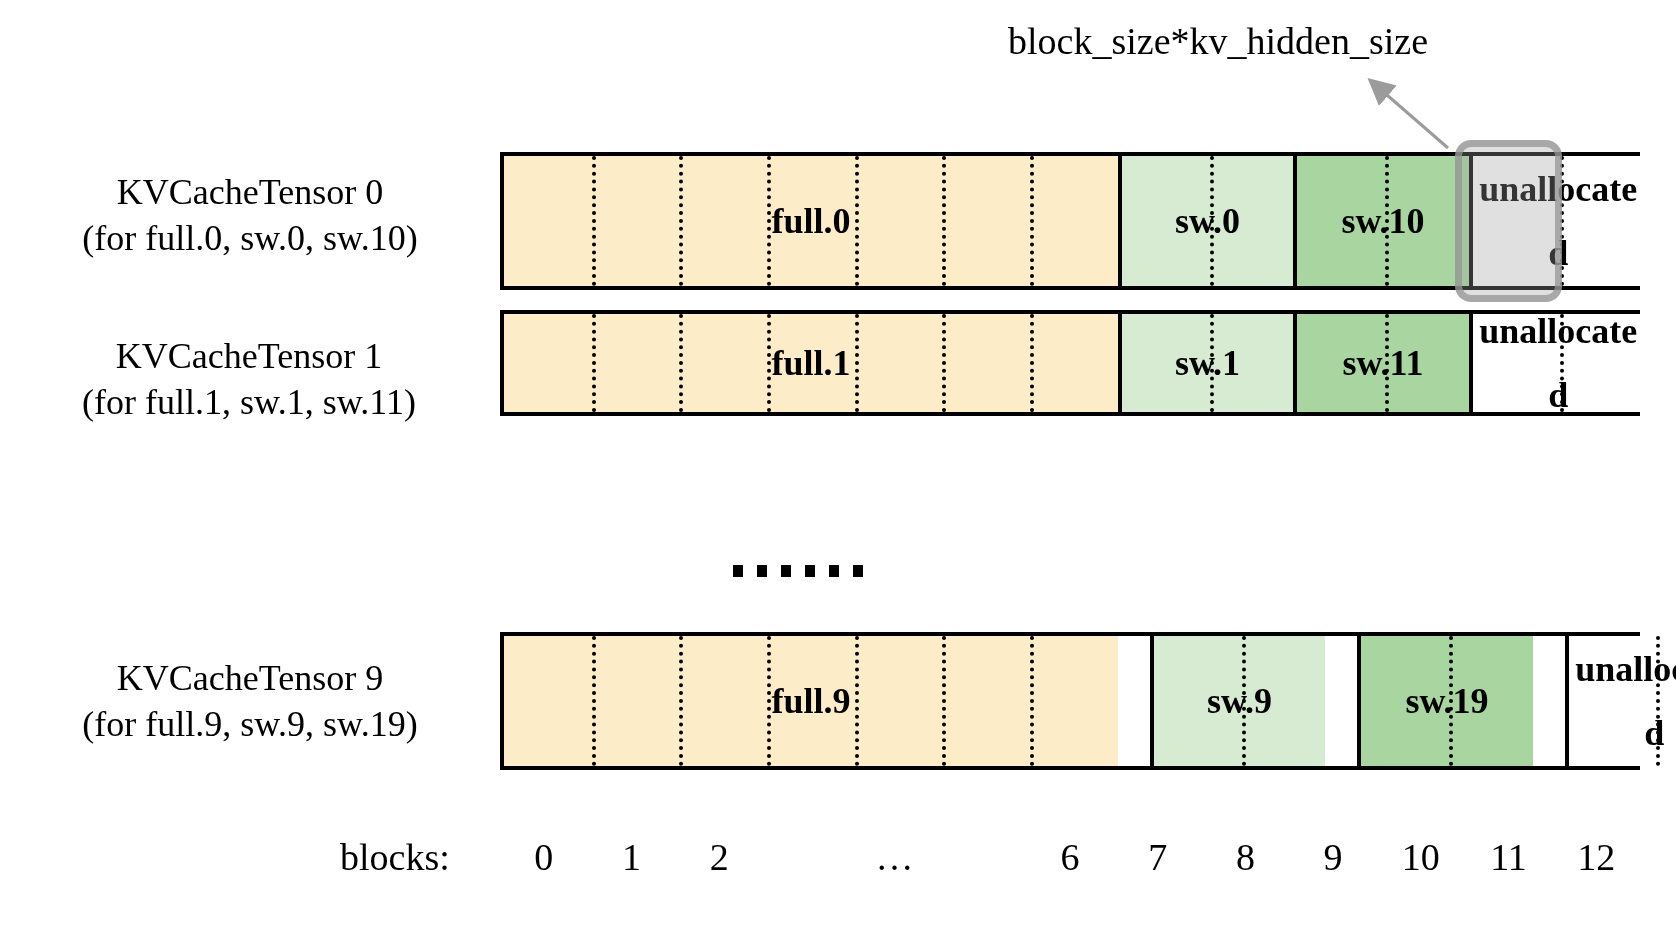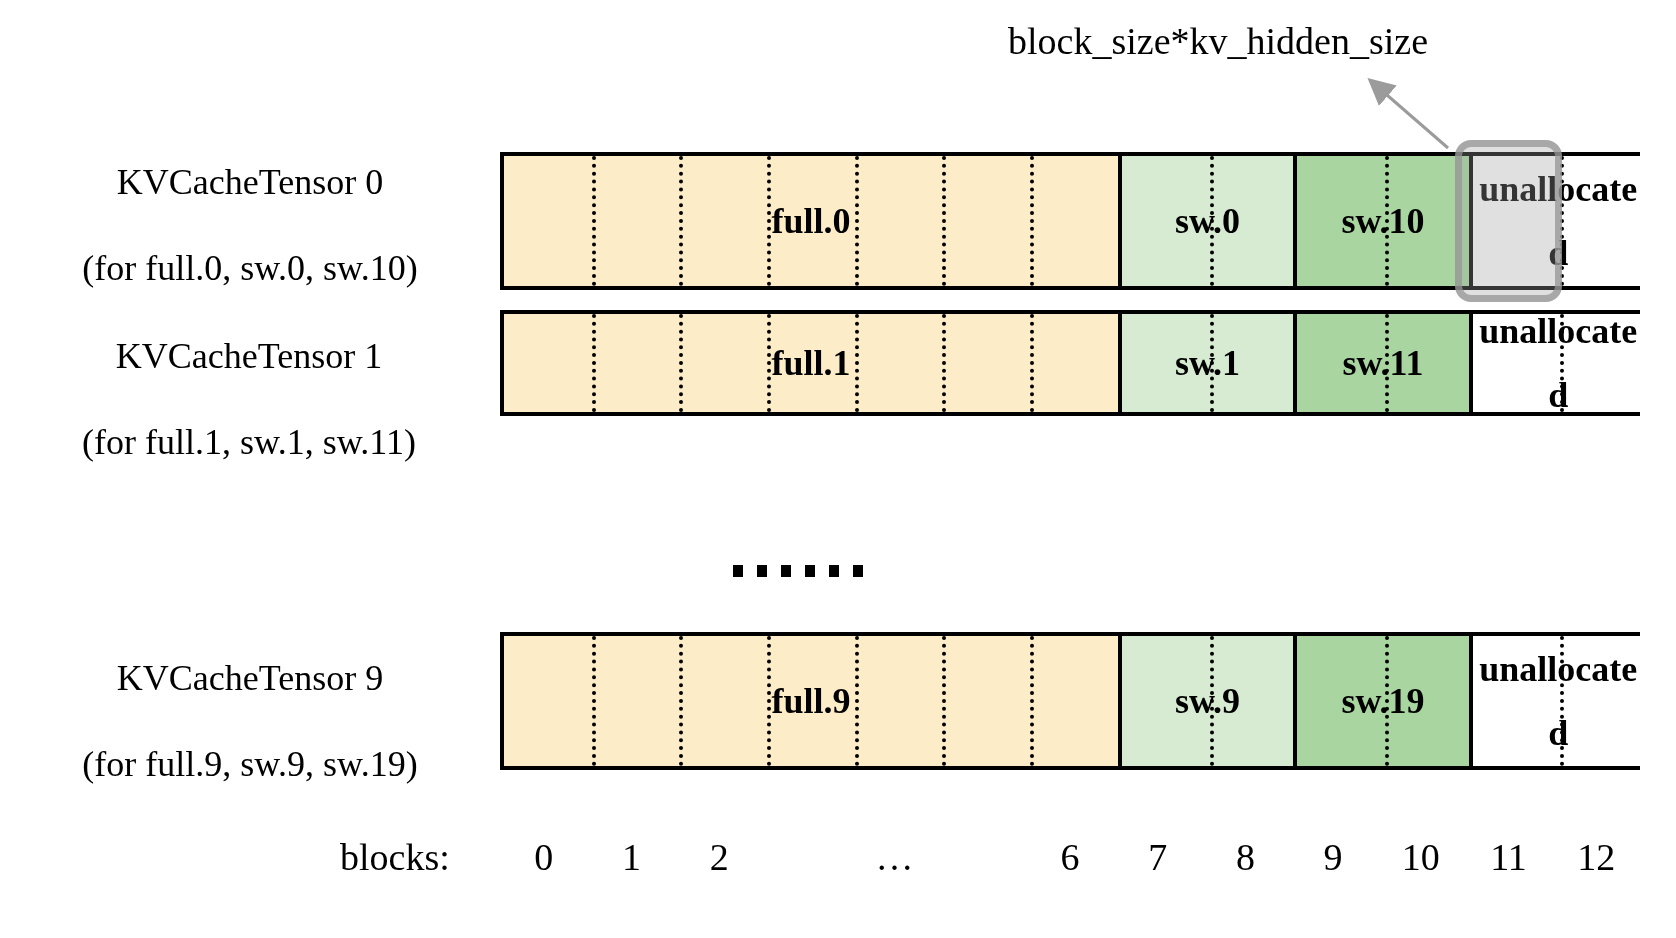--- a/index.html
+++ b/index.html
@@ -23,21 +23,21 @@
   
   .row-label{
     position:absolute;
     width:470px;
     text-align:center;
     font-size:36px;
     line-height:46px;
     white-space:nowrap;
   }
   .row-label .l1{display:block;}
-  .row-label .l2{display:block;margin-top:40px;}
+  .row-label .l2{display:block;}
 
   
   .bar{
     position:absolute;
     box-sizing:border-box;
     border:4px solid #000;
     display:flex;
     background:#fff;
   }
   .seg{
@@ -104,21 +104,21 @@
   <svg class="arrow-svg" id="arrow" width="140" height="110" style="left:1340px;top:68px;" aria-hidden="true">
     <defs>
       <marker id="ah" markerWidth="9" markerHeight="9" refX="7" refY="4.5" orient="auto">
         <path d="M0,0 L9,4.5 L0,9 z" fill="#9b9b9b"></path>
       </marker>
     </defs>
     <line x1="108" y1="80" x2="32" y2="14" stroke="#9b9b9b" stroke-width="3" marker-end="url(#ah)"></line>
   </svg>
 
   <div id="rows-host">
-      <div class="row-label" style="left: 15px; top: 159px;">
+      <div class="row-label" style="left: 15px; top: 169px;">
         <span class="l1">KVCacheTensor 0</span>
         <span class="l2">(for full.0, sw.0, sw.10)</span>
       </div>
       <div class="bar" style="left: 500px; top: 152px; width: 1140px; height: 138px;">
         <div class="seg" style="flex: 0 0 613.846px; background: rgb(253, 236, 200);">
           <div class="divider" style="left: 87.6923px;"></div>
           <div class="divider" style="left: 175.385px;"></div>
           <div class="divider" style="left: 263.077px;"></div>
           <div class="divider" style="left: 350.769px;"></div>
           <div class="divider" style="left: 438.462px;"></div>
@@ -162,21 +162,21 @@
         </div>
         <div class="seg wrap" style="flex: 0 0 175.385px; background: rgb(255, 255, 255);">
           <div class="divider" style="left: 87.6923px;"></div>
           <span class="seglabel">unallocated</span>
         </div>
       </div>
       <div class="row-label" style="left: 15px; top: 655px;">
         <span class="l1">KVCacheTensor 9</span>
         <span class="l2">(for full.9, sw.9, sw.19)</span>
       </div>
-      <div class="bar" style="left: 500px; top: 632px; width: 1140px; height: 138px;">
+      <div class="bar" style="left: 500px; top: 632px; width: 1140px; height: 138px; gap: 32px;">
         <div class="seg" style="flex: 0 0 613.846px; background: rgb(253, 236, 200);">
           <div class="divider" style="left: 87.6923px;"></div>
           <div class="divider" style="left: 175.385px;"></div>
           <div class="divider" style="left: 263.077px;"></div>
           <div class="divider" style="left: 350.769px;"></div>
           <div class="divider" style="left: 438.462px;"></div>
           <div class="divider" style="left: 526.154px;"></div>
           <span class="seglabel">full.9</span>
         </div>
         <div class="seg" style="flex: 0 0 175.385px; background: rgb(215, 234, 210); align-items: center;">

